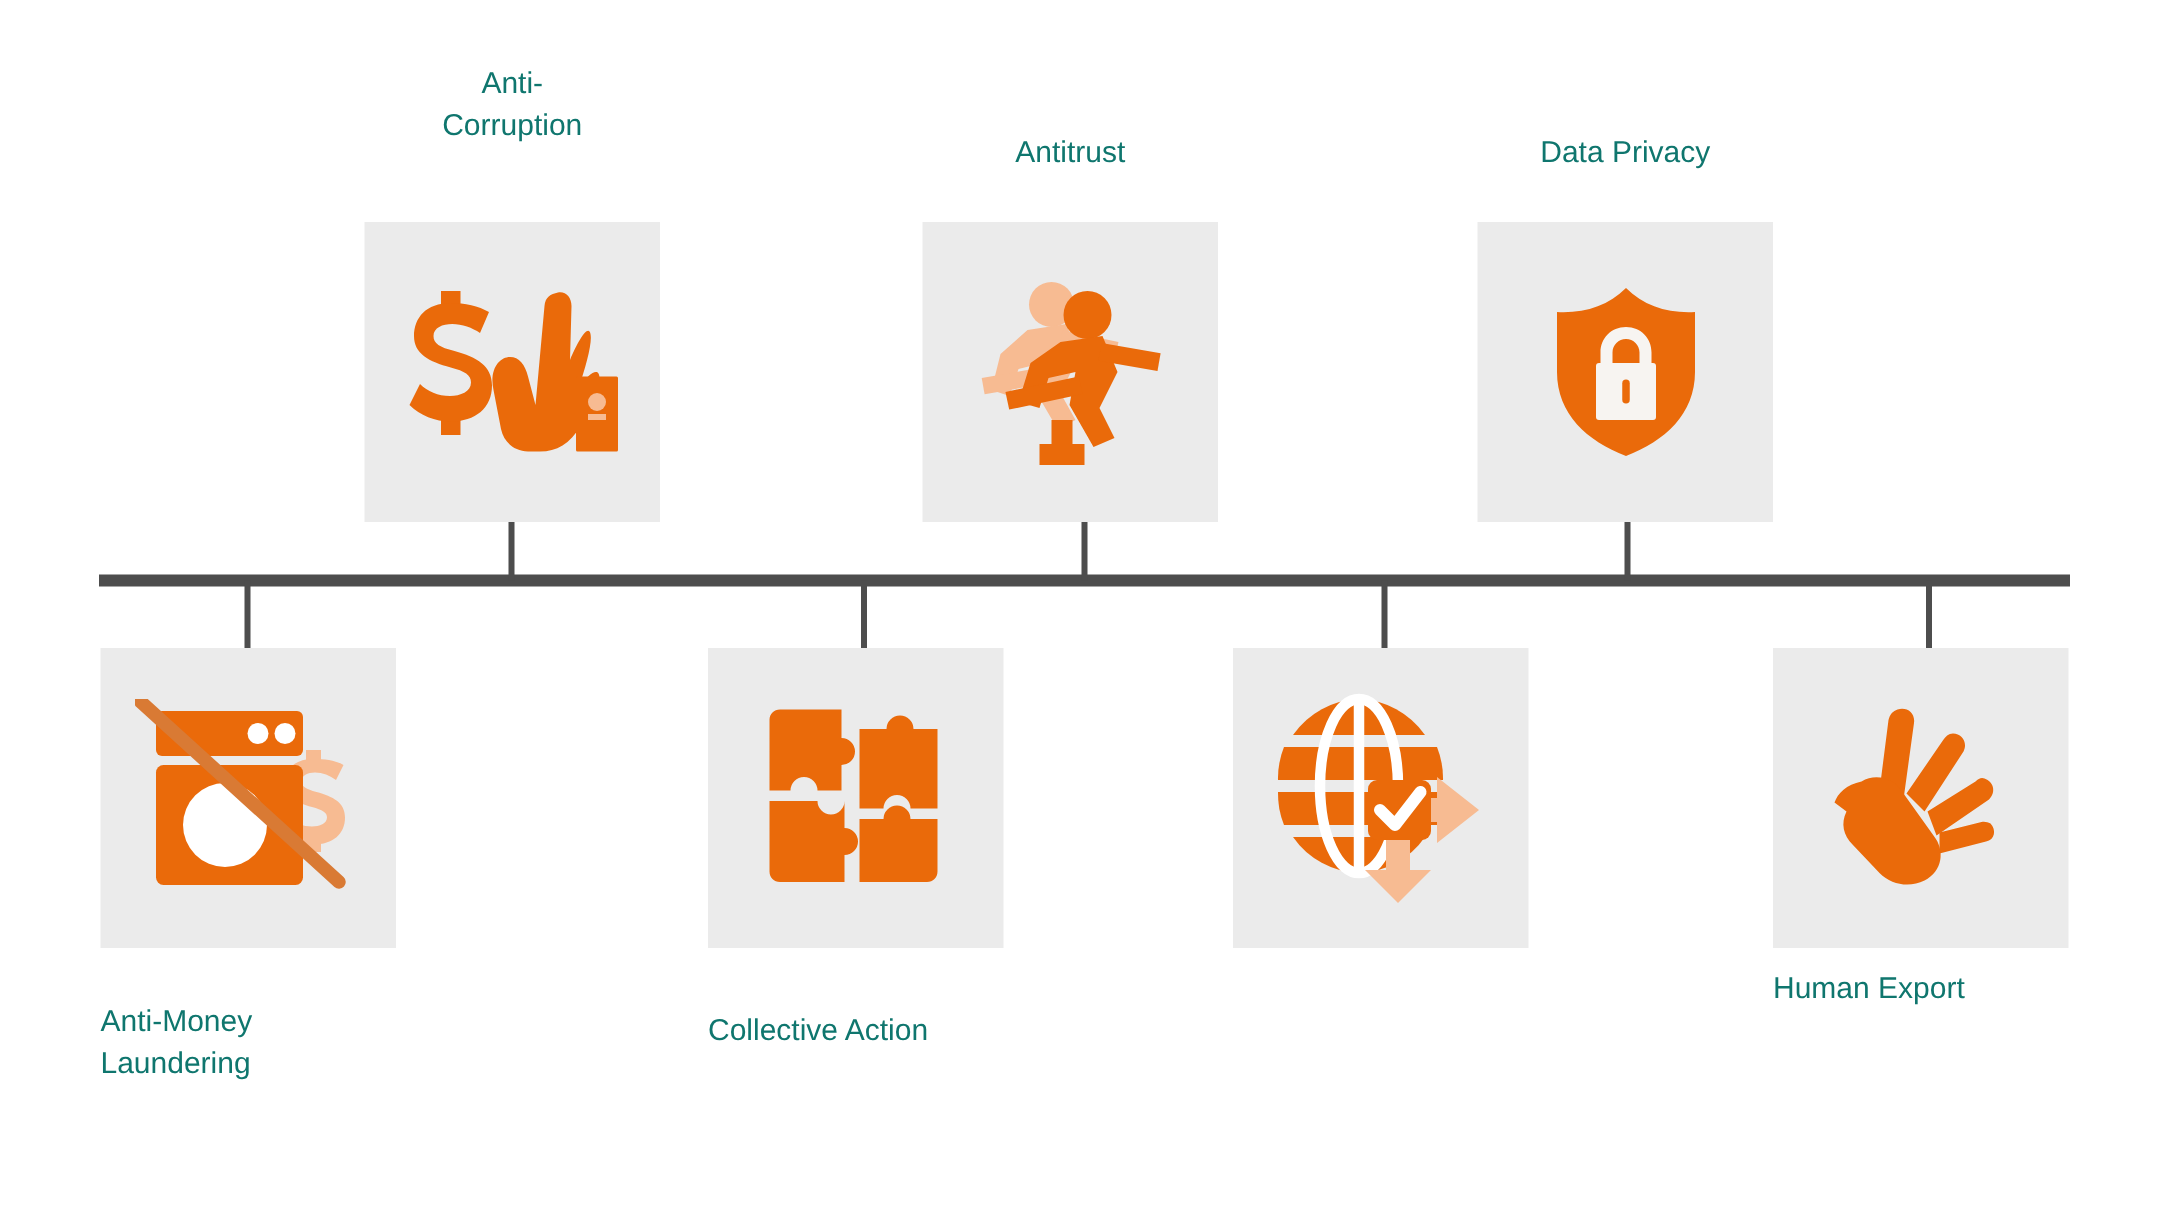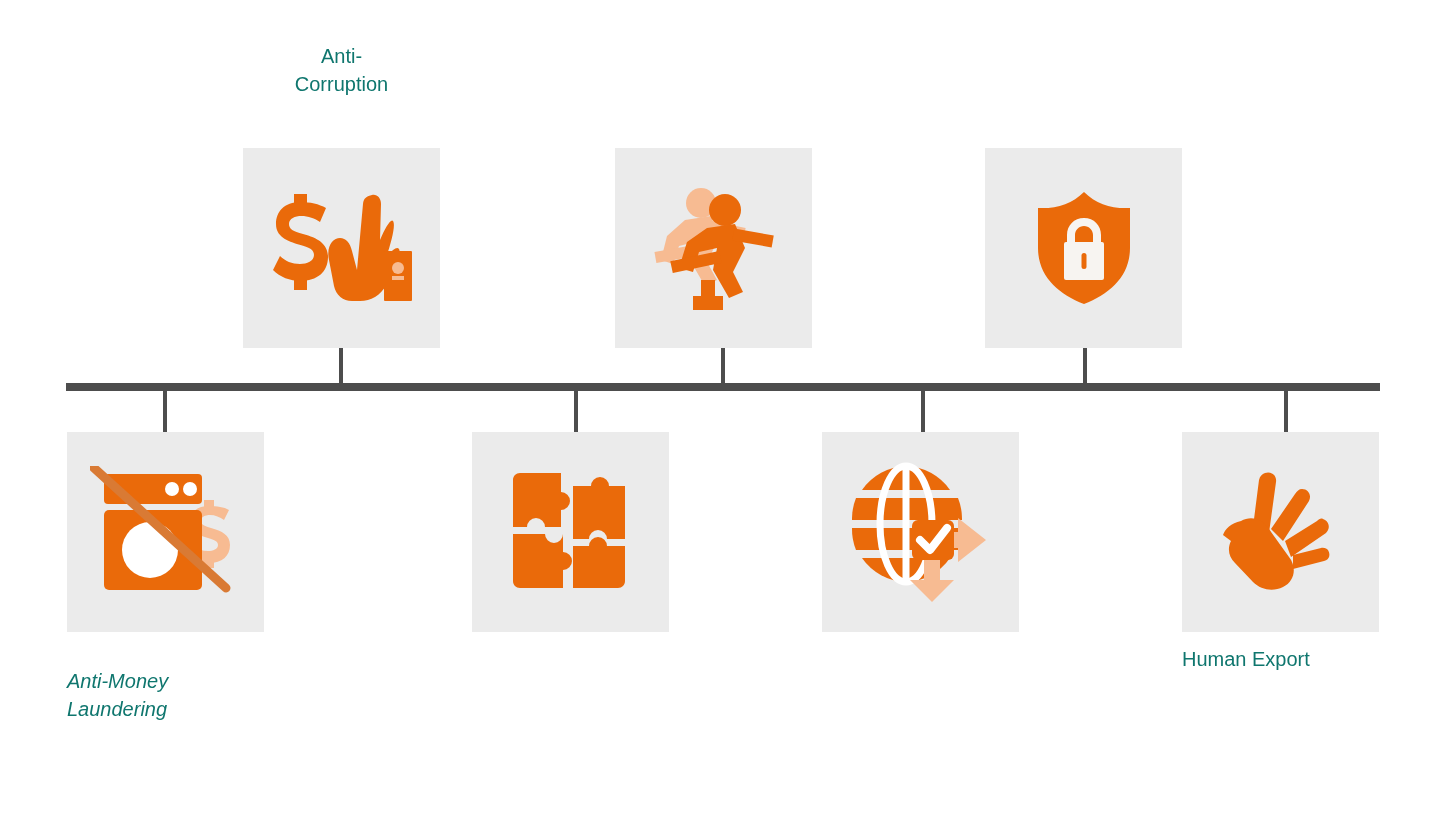--- a/index.html
+++ b/index.html
@@ -78,21 +78,23 @@
   <div class="connector" style="left:1083px; top:348px; height:39px;"></div>
 
   <div class="connector" style="left:163px; top:387px; height:46px;"></div>
   <div class="connector" style="left:574px; top:387px; height:46px;"></div>
   <div class="connector" style="left:921px; top:387px; height:46px;"></div>
   <div class="connector" style="left:1284px; top:387px; height:46px;"></div>
 
   <div class="node-label label-center" style="left:243px; top:42px; width:197px;">Anti-
 Corruption</div>
 
-
+  <div class="node-label label-center" style="left:560px; top:88px; width:307px;">Antitrust</div>
+
+  <div class="node-label label-center" style="left:920px; top:88px; width:327px;">Data Privacy</div>
 
   <div class="icon-tile" style="left:243px; top:148px;">
     <span>
       <svg width="140" height="120" viewBox="0 0 140 120" aria-hidden="true">
 
         <g fill="#ea6a0a">
           <rect x="22" y="6" width="13" height="14"></rect>
           <rect x="22" y="88" width="13" height="14"></rect>
           <path d="M28.5 14
                    C 12 14, 4 24, 4 36
@@ -282,20 +284,21 @@
           <path d="M108 78 C112 82 111 89 105 90 L74 98 L74 84 L102 77 C104 76.5 106 77 108 78 Z"></path>
 
           <path d="M22 50 C32 44 44 48 50 58 L70 86 C78 96 76 110 64 116
                    C54 121 42 119 34 111 L16 92 C10 86 8 78 12 70 L4 64
                    C6 58 12 52 22 50 Z"></path>
         </g>
       </svg>
     </span>
   </div>
 
-  <div class="node-label label-left" style="left:67px; top:667px; width:260px;font-style:italic;">Anti-Money
+  <div class="node-label label-left" style="left:67px; top:667px; width:260px;">Anti-Money
 Laundering</div>
 
+  <div class="node-label label-left" style="left:472px; top:673px; width:300px;">Collective Action</div>
 
 
   <div class="node-label label-left" style="left:1182px; top:645px; width:260px;">Human Export</div>
 
 </div>
 
 </body></html>

